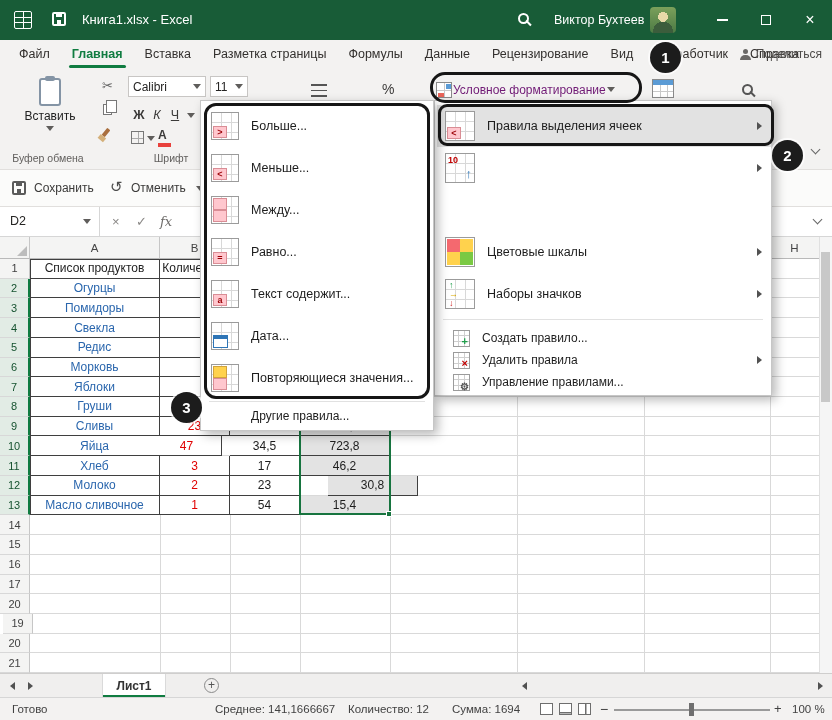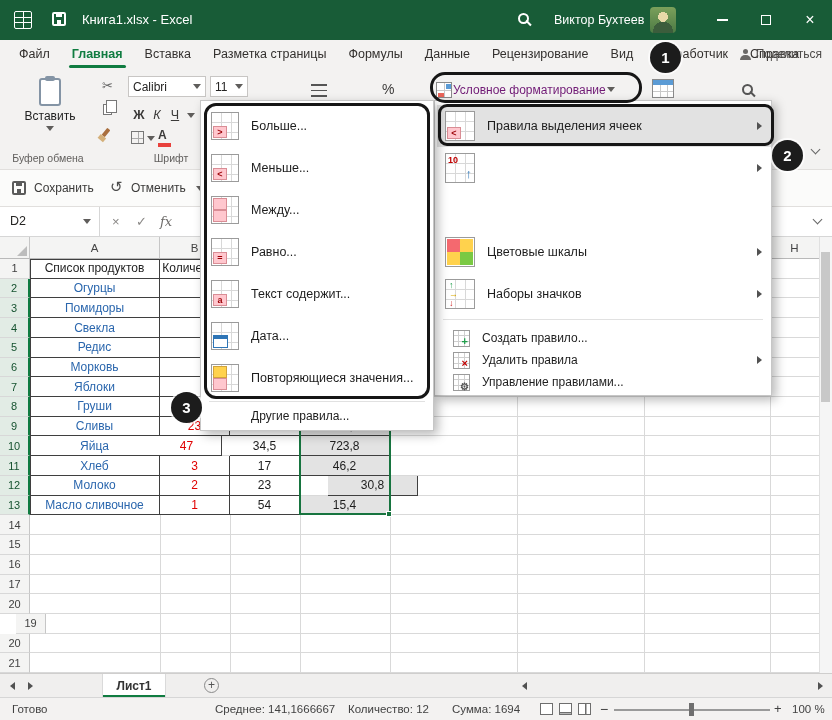--- a/index.html
+++ b/index.html
@@ -302,21 +302,21 @@
       <div class="rowhdr sel" style="left: 0px; top: 416.76px; width: 30px; height: 19.72px;">9</div>
       <div class="rowhdr sel" style="left: 0px; top: 436.48px; width: 30px; height: 19.72px;">10</div>
       <div class="rowhdr sel" style="left: 0px; top: 456.2px; width: 30px; height: 19.72px;">11</div>
       <div class="rowhdr sel" style="left: 0px; top: 475.92px; width: 30px; height: 19.72px;">12</div>
       <div class="rowhdr sel" style="left: 0px; top: 495.64px; width: 30px; height: 19.72px;">13</div>
       <div class="rowhdr" style="left: 0px; top: 515.36px; width: 30px; height: 19.72px;">14</div>
       <div class="rowhdr" style="left: 0px; top: 535.08px; width: 30px; height: 19.72px;">15</div>
       <div class="rowhdr" style="left: 0px; top: 554.8px; width: 30px; height: 19.72px;">16</div>
       <div class="rowhdr" style="left: 0px; top: 574.52px; width: 30px; height: 19.72px;">17</div>
       <div class="rowhdr" style="left: 0px; top: 594.24px; width: 30px; height: 19.72px;">20</div>
-      <div class="rowhdr" style="left: 16px; top: 613.96px; width: 30px; height: 19.72px;">19</div>
+      <div class="rowhdr" style="left: 3px; top: 613.96px; width: 30px; height: 19.72px;">19</div>
       <div class="rowhdr" style="left: 0px; top: 633.68px; width: 30px; height: 19.72px;">20</div>
       <div class="rowhdr" style="left: 0px; top: 653.4px; width: 30px; height: 19.72px;">21</div>
       <div class="tcell cDark" style="left: 30px; top: 259px; width: 130px; height: 19.72px;">Список продуктов</div>
       <div class="tcell cDark" style="left: 160px; top: 259px; width: 70px; height: 19.72px;">Количество</div>
       <div class="tcell " style="left: 230px; top: 259px; width: 70px; height: 19.72px;"></div>
       <div class="tcell " style="left: 300px; top: 259px; width: 90px; height: 19.72px;"></div>
       <div class="tcell cBlue" style="left: 30px; top: 278.72px; width: 130px; height: 19.72px;">Огурцы</div>
       <div class="tcell cRed" style="left: 160px; top: 278.72px; width: 70px; height: 19.72px;"></div>
       <div class="tcell cDark" style="left: 230px; top: 278.72px; width: 70px; height: 19.72px;"></div>
       <div class="tcell cDark dsel" style="left: 300px; top: 278.72px; width: 90px; height: 19.72px;"></div>

